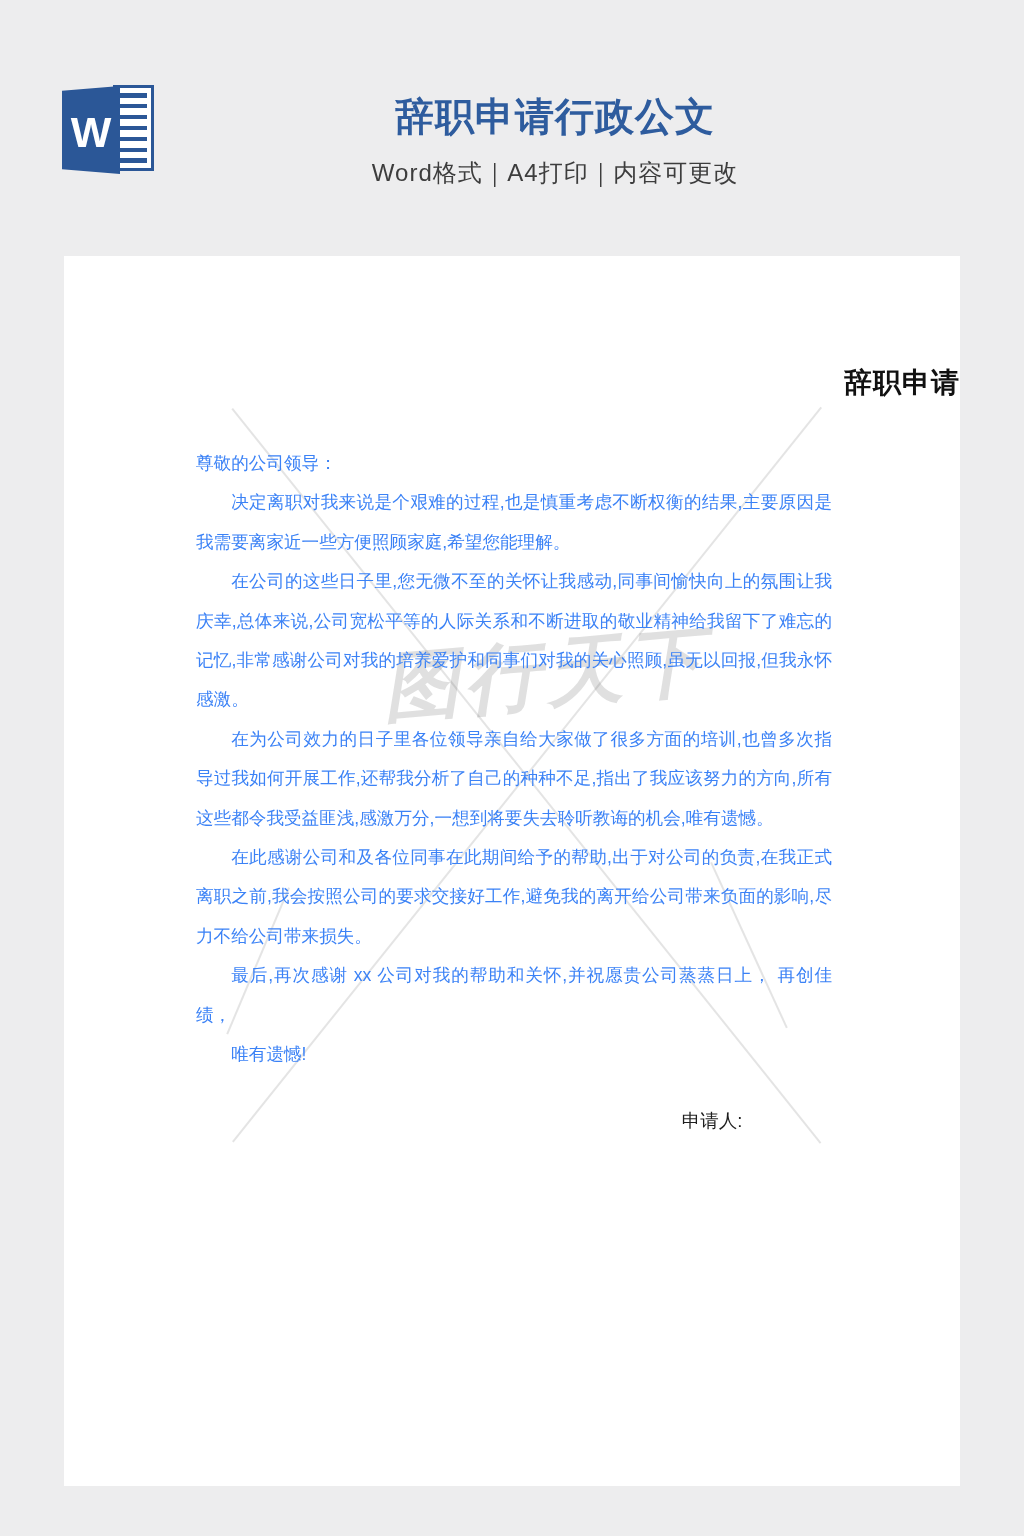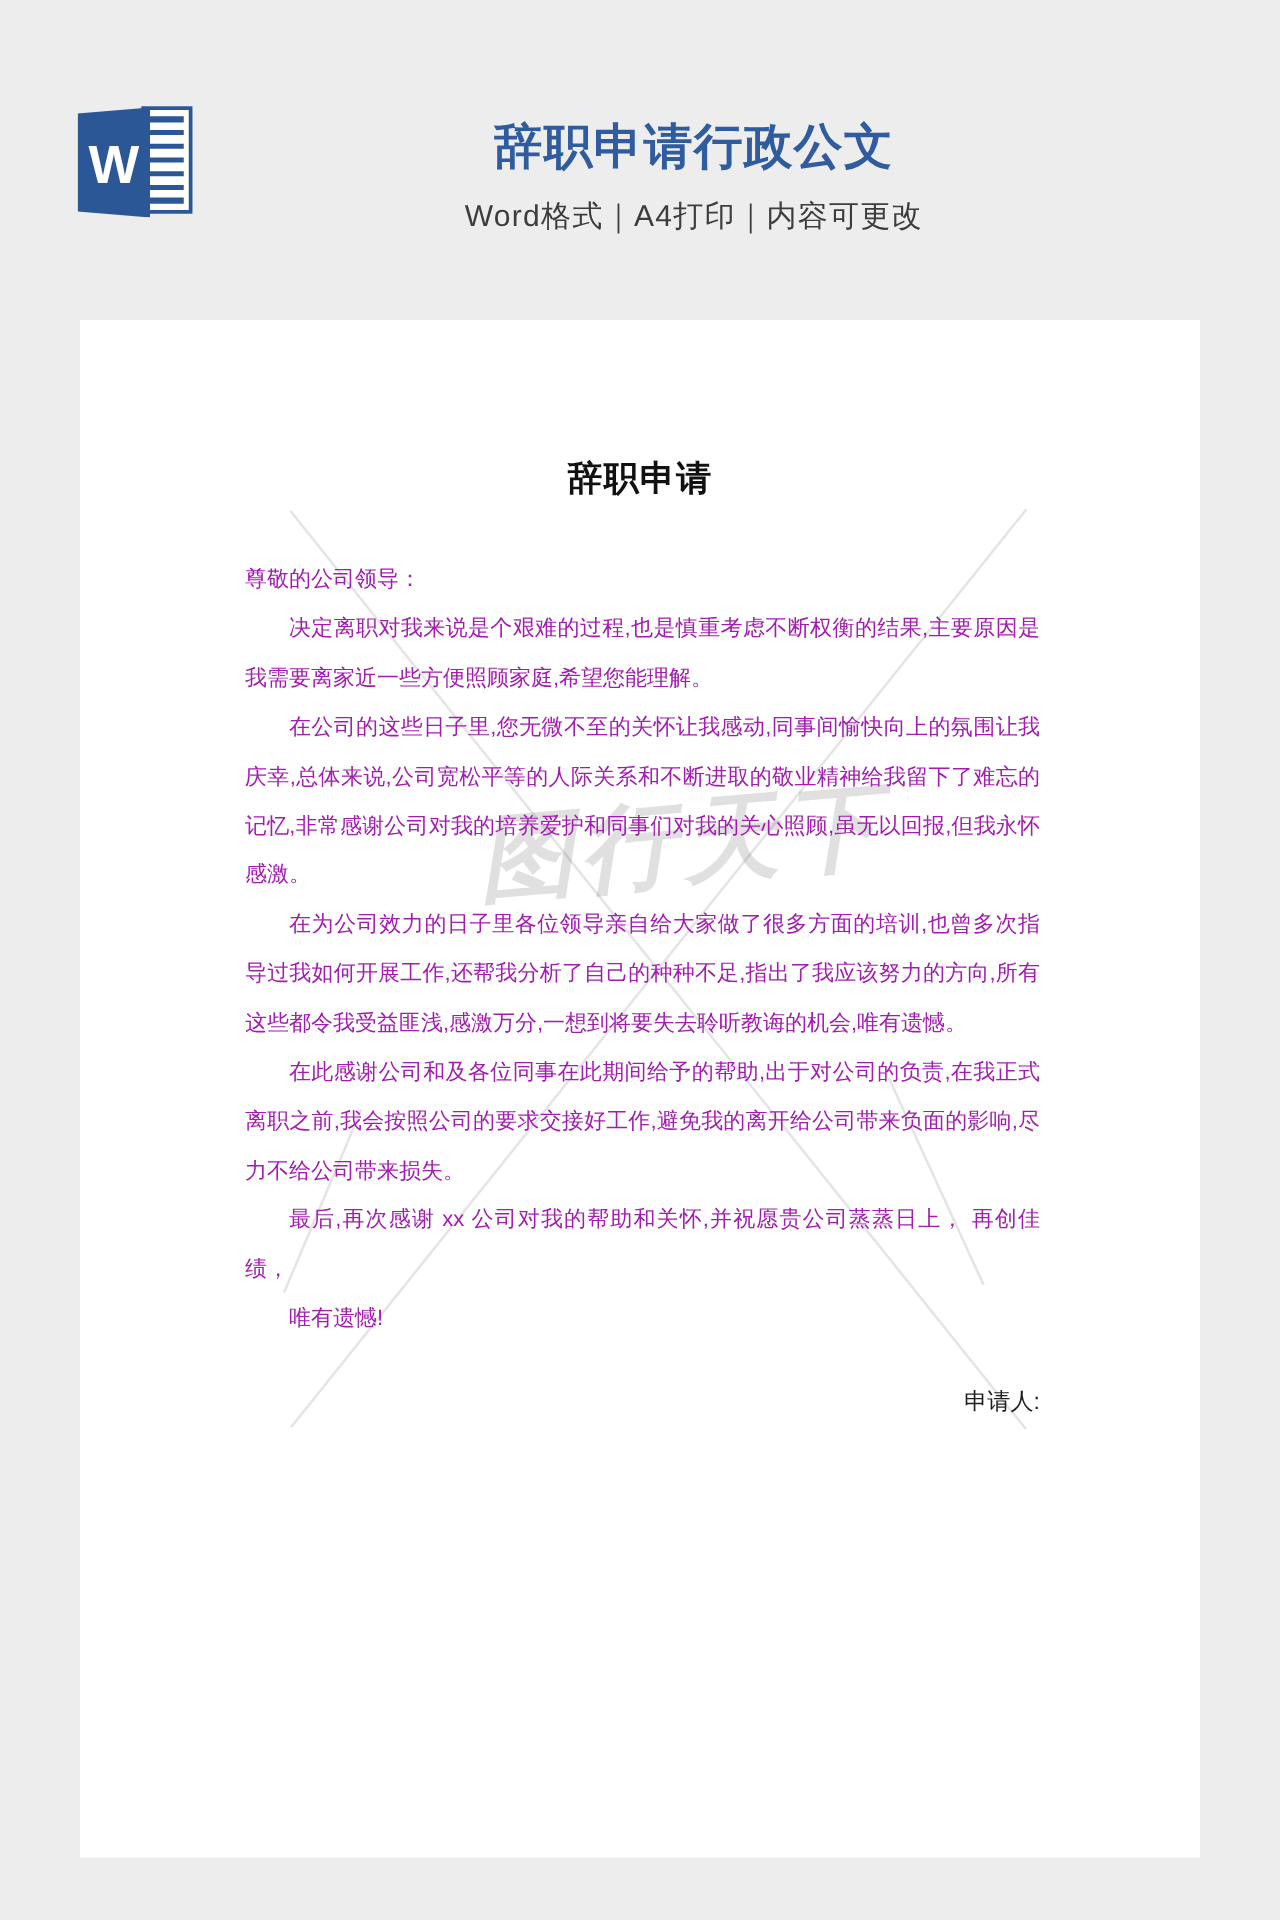--- a/index.html
+++ b/index.html
@@ -65,37 +65,37 @@
     font-family: "Liberation Serif", serif;
     font-size: 76px; font-weight: bold; font-style: italic;
     color: rgba(60, 60, 60, 0.16);
     letter-spacing: 6px; white-space: nowrap;
     transform: rotate(-5deg);
     pointer-events: none;
   }
 
   .doc-title {
     margin: 0; position: absolute; left: 0; top: 108px; width: 100%;
-    text-align: center; font-size: 28px; font-weight: bold; color: #111111;
+    text-align: right; font-size: 28px; font-weight: bold; color: #111111;
     letter-spacing: 1px;
   }
 
   .doc-body {
     position: absolute; left: 132px; top: 188px; width: 636px;
-    font-size: 17.6px; line-height: 39.4px; color: #a21caf;
+    font-size: 17.6px; line-height: 39.4px; color: #3b82f6;
     text-align: justify; text-justify: inter-ideograph;
   }
   .doc-body p { margin: 0; }
   .doc-body p.indent { text-indent: 2em; }
 
   .signature {
     position: absolute; left: 528px; top: 845px; width: 240px;
     text-align: center; font-size: 18.5px; line-height: 39.4px; color: #1e1e1e;
   }
-  .signature p { margin: 0; text-align: right; }
+  .signature p { margin: 0; }
 </style>
 </head>
 <body>
 
 <div class="canvas">
 
   <div class="tpl-header">
     <div class="word-icon">
       <div class="word-doc">
         <div class="bar"></div>

